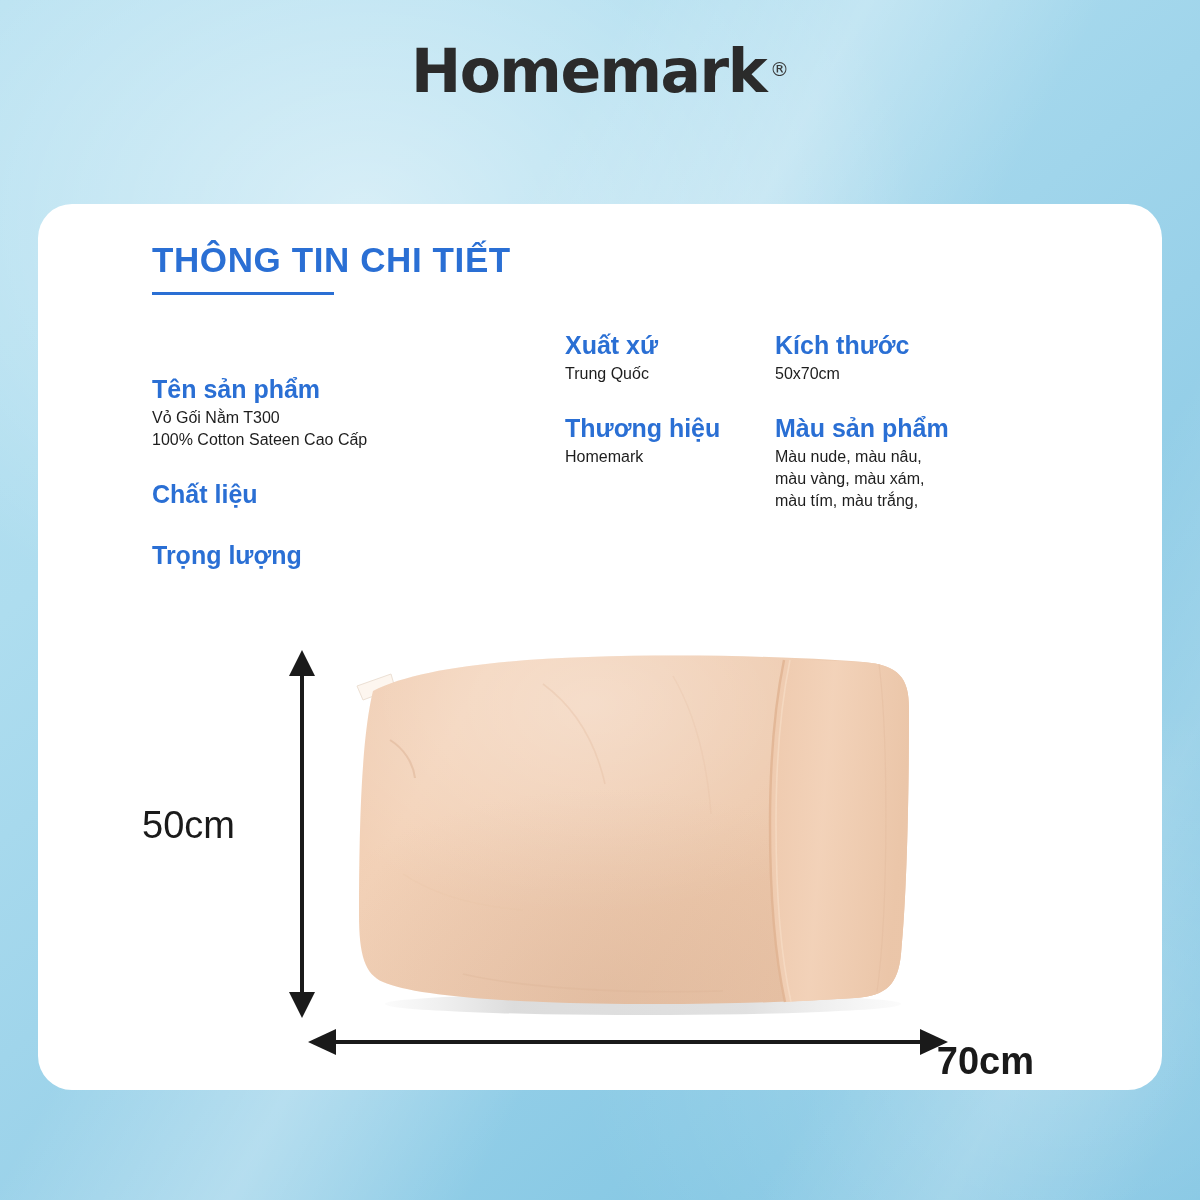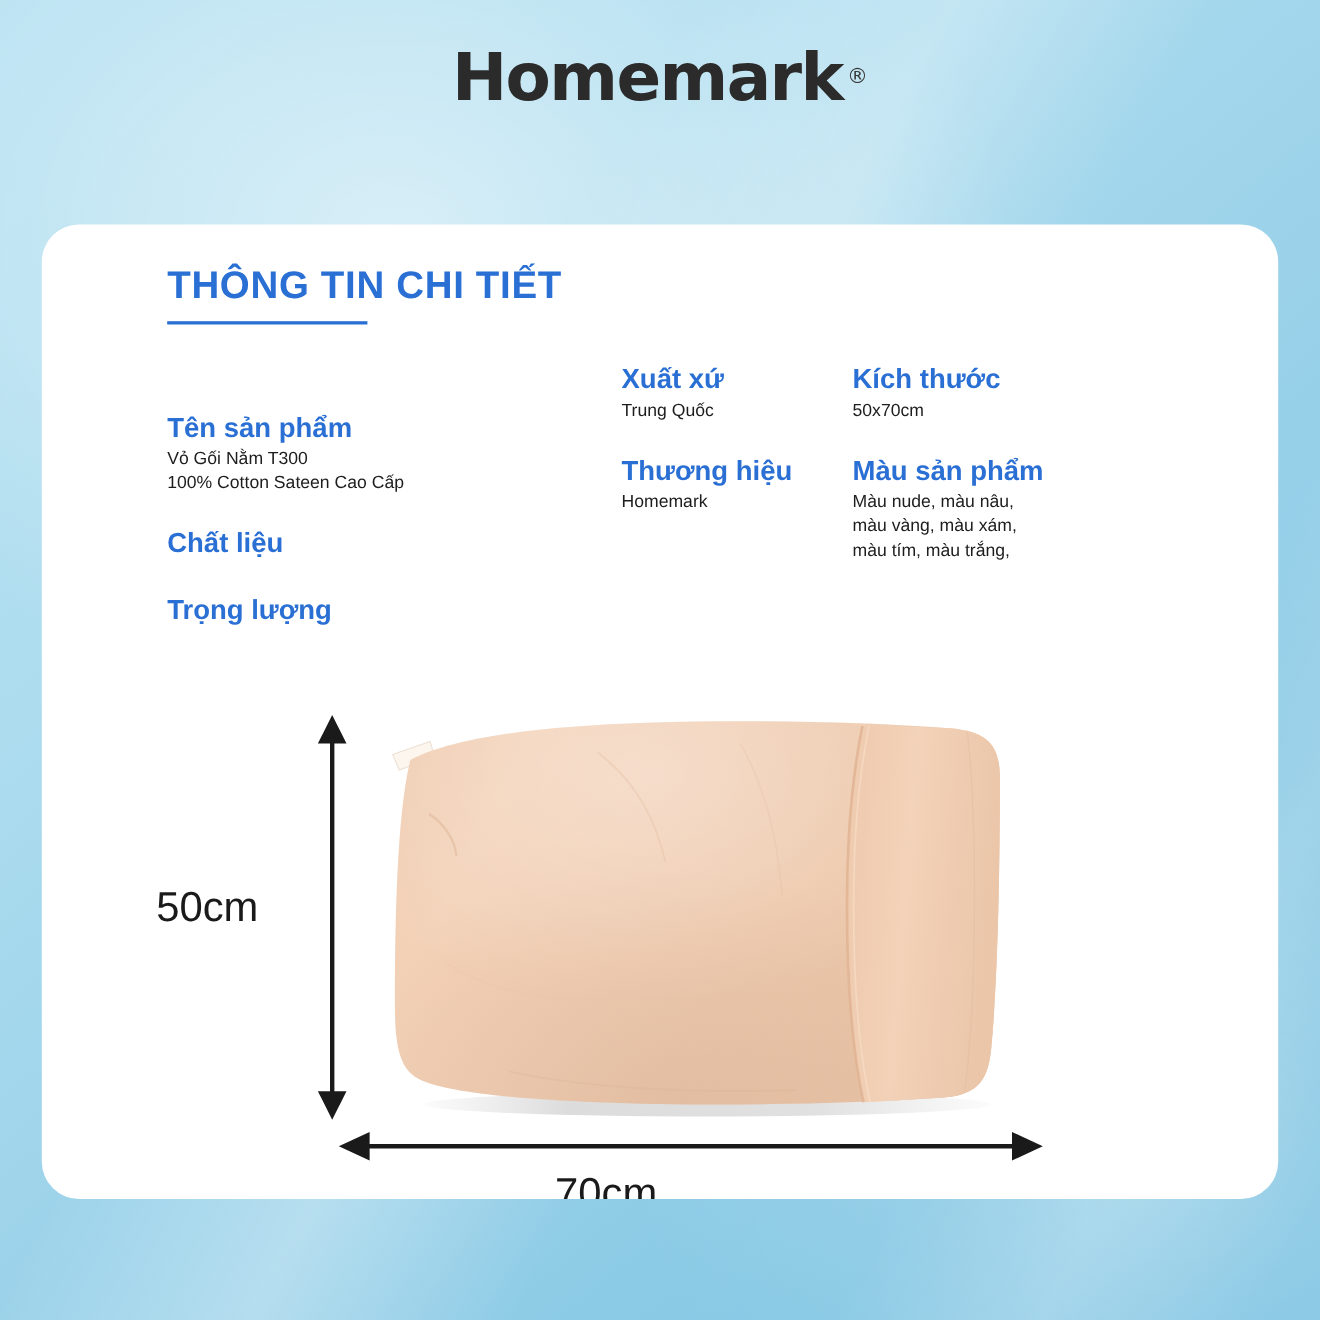--- a/index.html
+++ b/index.html
@@ -162,25 +162,24 @@
     font-size: 38px;
     color: #1a1a1a;
     font-weight: 400;
     white-space: nowrap;
   }
   .dim-label-h {
     position: absolute;
     left: 0;
     right: 0;
     top: 436px;
-    text-align: center;
+    text-align: right;
     font-size: 38px;
     color: #1a1a1a;
-    font-weight: 400;
-    margin-top: 24px;
+    font-weight: 700;
   }
   .dim-label-h span { display: inline-block; margin-left: 30px; }
 </style>
 </head>
 <body>
 
 <div id="page">
 
   <div class="logo-wrap">
     <span class="logo-text">Homemark</span><span class="logo-reg">®</span>

